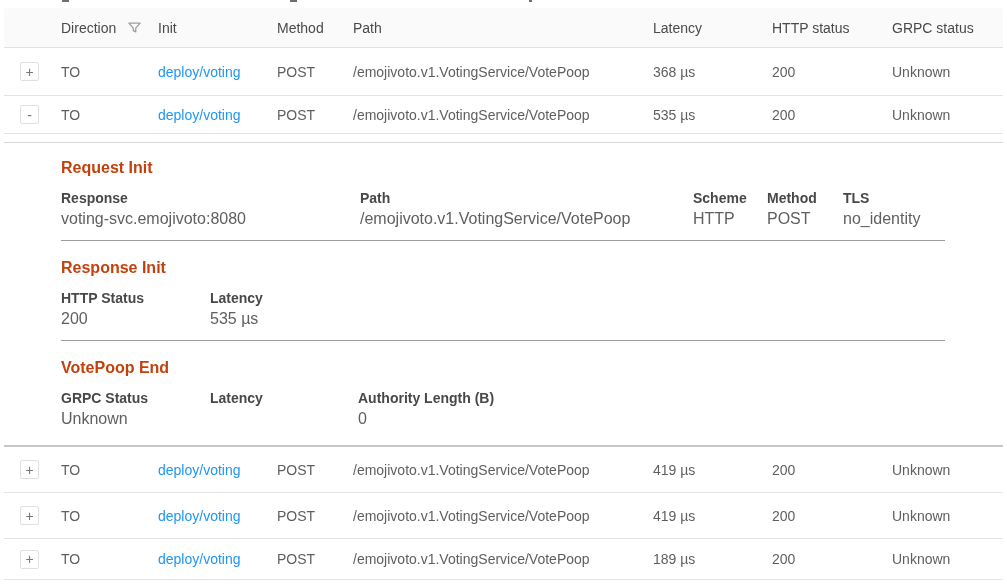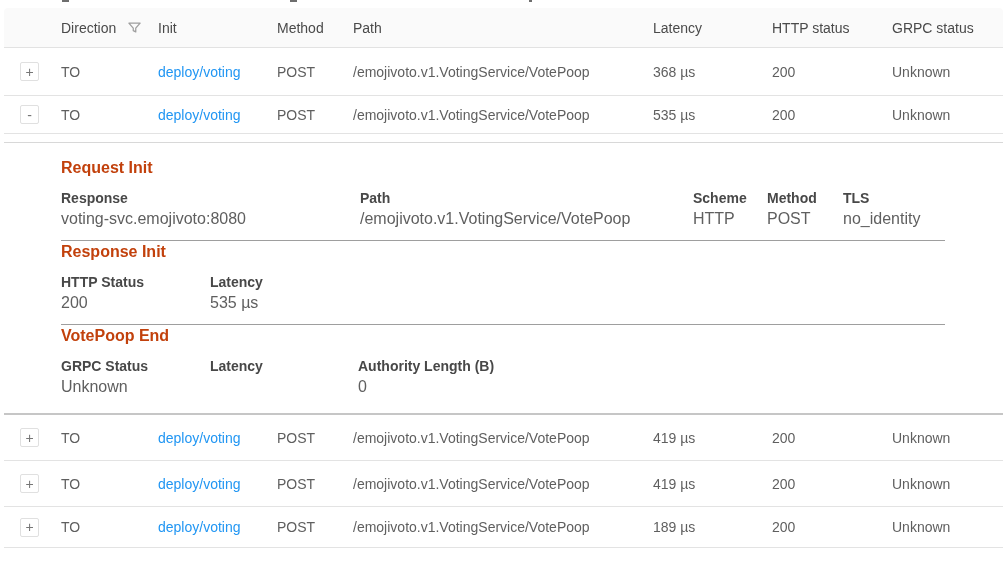--- a/index.html
+++ b/index.html
@@ -37,21 +37,21 @@
   .link { color:#2196f3; text-decoration:none; cursor:pointer;margin-top:20px; }
   .filter-icon { margin-left:11px; display:inline-flex; cursor:pointer; }
 
   .gap8 { height:8px; background:#fff; }
 
   .detail-panel { border-top:1px solid #d8d8d8; border-bottom:2px solid #c6c6c6;
     background:#fff; padding:14px 0 17px 57px; }
   .detail-inner { width:884px; }
   .sec-title { font-size:16px; font-weight:bold; color:#c2410c; line-height:22px;
     margin-bottom:10px; }
-  .sec-title.mt { }
+  .sec-title.mt { margin-top:16px; }
   .fields { display:flex; }
   .field { }
   .flabel { font-size:14px; font-weight:bold; color:#484848; line-height:18px; }
   .fvalue { font-size:16px; color:#5f5f5f; line-height:18px; margin-top:3px; }
   .sec-div { border-bottom:1px solid #9e9e9e; margin-top:12px; }
 
   .ri-f0 { width:299px; } .ri-f1 { width:333px; } .ri-f2 { width:74px; }
   .ri-f3 { width:76px; }  .ri-f4 { flex:1; }
   .rs-f0 { width:149px; } .rs-f1 { flex:1; }
   .re-f0 { width:149px; } .re-f1 { width:148px; } .re-f2 { flex:1; }

